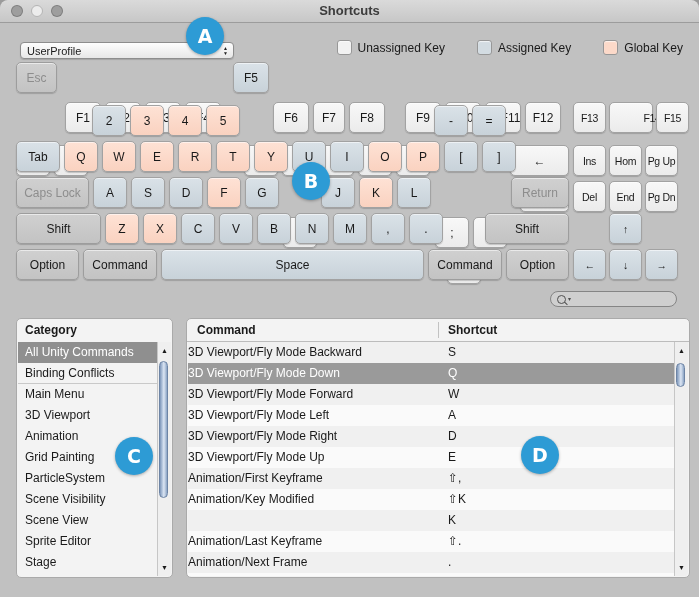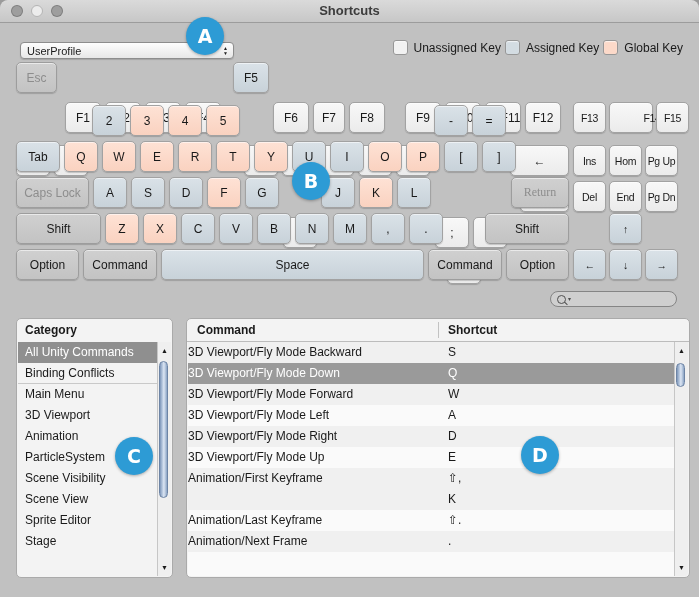--- a/index.html
+++ b/index.html
@@ -17,21 +17,21 @@
   .tl-close,.tl-zoom{background:#9e9e9e;}
   .tl-min{background:#ececec;border-color:#b4b4b4;}
   .title{position:absolute;left:0;right:0;top:0;height:22px;line-height:22px;text-align:center;
     font-size:13px;font-weight:bold;color:#3c3c3c;}
   
   .popup{position:absolute;left:20px;top:42px;width:214px;height:17px;box-sizing:border-box;
     background:linear-gradient(#fefefe,#e7e7e7);border:1px solid #8d8d8d;border-radius:4px;
     display:flex;align-items:center;justify-content:space-between;padding:0 5px 0 6px;
     font-size:11px;box-shadow:0 1px 1px rgba(0,0,0,.15);}
   .updown{display:flex;flex-direction:column;align-items:center;font-size:5px;line-height:4px;color:#222;gap:1px;}
-  .legend{position:absolute;right:16px;top:40px;display:flex;gap:4px;align-items:center;}
+  .legend{position:absolute;right:16px;top:40px;display:flex;gap:32px;align-items:center;}
   .leg-item{display:flex;align-items:center;gap:6px;font-size:12px;}
   .sw{width:15px;height:15px;border:1px solid #979797;border-radius:3px;box-sizing:border-box;
     box-shadow:inset 0 1px 1px rgba(255,255,255,.7);}
   .sw-unassigned{background:#f2f2f2;}
   .sw-assigned{background:#d3dce2;}
   .sw-global{background:#fcd9c9;}
   
   .keyboard{position:absolute;left:16px;top:62px;width:667px;height:220px;}
   .kb-row{position:absolute;left:0;width:667px;height:31px;}
   .kb-main{position:absolute;left:0;top:0;width:553px;display:flex;gap:4px;}
@@ -203,21 +203,21 @@
           <div class="key k-a" style="width: 34px;">S</div>
           <div class="key k-a" style="width: 34px;">D</div>
           <div class="key k-g" style="width: 34px;">F</div>
           <div class="key k-a" style="width: 34px;">G</div>
           <div class="key k-u" style="width: 34px;">H</div>
           <div class="key k-a" style="width: 34px;">J</div>
           <div class="key k-g" style="width: 34px;">K</div>
           <div class="key k-a" style="width: 34px;">L</div>
           <div class="key k-u" style="width: 34px;">;</div>
           <div class="key k-u" style="width: 34px;">'</div>
-          <div class="key k-d" style="width: 58px; font-family: Liberation Serif, serif;">Return</div>
+          <div class="key k-d" style="width: 58px;">Return</div>
         </div>
         <div class="kb-right"></div>
       </div>
       <div class="kb-row" style="top: 151px;">
         <div class="kb-main">
           <div class="key k-m" style="width: 85px;">Shift</div>
           <div class="key k-g" style="width: 34px;">Z</div>
           <div class="key k-g" style="width: 34px;">X</div>
           <div class="key k-a" style="width: 34px;">C</div>
           <div class="key k-a" style="width: 34px;">V</div>
@@ -257,20 +257,21 @@
   </div>
 
   <div class="panel cat-panel">
     <div class="panel-head">Category</div>
     <div class="cat-list">
         <div class="cat-item sel">All Unity Commands</div>
         <div class="cat-item sep">Binding Conflicts</div>
         <div class="cat-item">Main Menu</div>
         <div class="cat-item">3D Viewport</div>
         <div class="cat-item">Animation</div>
+        <div class="cat-item">Grid Painting</div>
         <div class="cat-item">ParticleSystem</div>
         <div class="cat-item">Scene Visibility</div>
         <div class="cat-item">Scene View</div>
         <div class="cat-item">Sprite Editor</div>
         <div class="cat-item">Stage</div>
       </div>
     <div class="sbar">
       <div class="sb-arr sb-up">▲</div>
       <div class="thumb cat-thumb"></div>
       <div class="sb-arr sb-down">▼</div>
@@ -284,20 +285,21 @@
       <span class="th-sc">Shortcut</span>
     </div>
     <div class="tbl-rows">
         <div class="trow alt"><span class="cmd">3D Viewport/Fly Mode Backward</span><span class="sc">S</span></div>
         <div class="trow sel"><span class="cmd">3D Viewport/Fly Mode Down</span><span class="sc">Q</span></div>
         <div class="trow alt"><span class="cmd">3D Viewport/Fly Mode Forward</span><span class="sc">W</span></div>
         <div class="trow"><span class="cmd">3D Viewport/Fly Mode Left</span><span class="sc">A</span></div>
         <div class="trow alt"><span class="cmd">3D Viewport/Fly Mode Right</span><span class="sc">D</span></div>
         <div class="trow"><span class="cmd">3D Viewport/Fly Mode Up</span><span class="sc">E</span></div>
         <div class="trow alt"><span class="cmd">Animation/First Keyframe</span><span class="sc">⇧,</span></div>
+        <div class="trow"><span class="cmd">Animation/Key Modified</span><span class="sc">⇧K</span></div>
         <div class="trow alt"><span class="sc">K</span></div>
         <div class="trow"><span class="cmd">Animation/Last Keyframe</span><span class="sc">⇧.</span></div>
         <div class="trow alt"><span class="cmd">Animation/Next Frame</span><span class="sc">.</span></div>
       </div>
     <div class="sbar">
       <div class="sb-arr sb-up">▲</div>
       <div class="thumb tbl-thumb"></div>
       <div class="sb-arr sb-down">▼</div>
     </div>
   </div>

